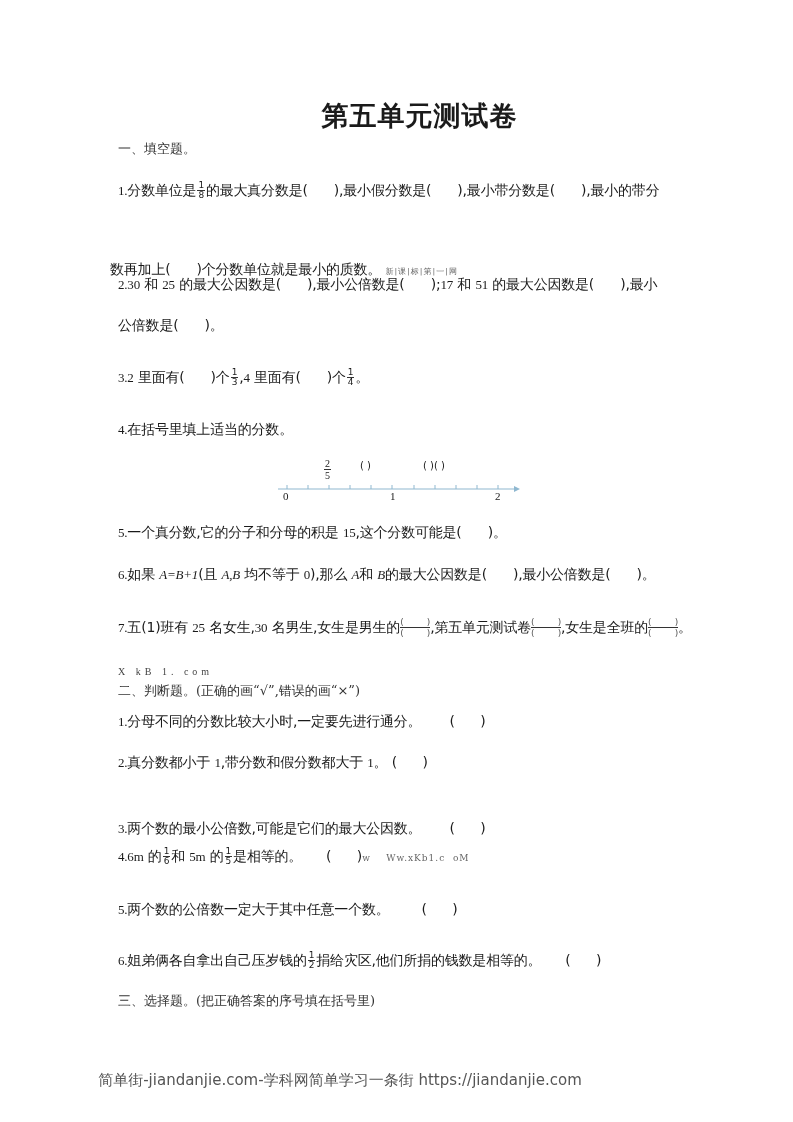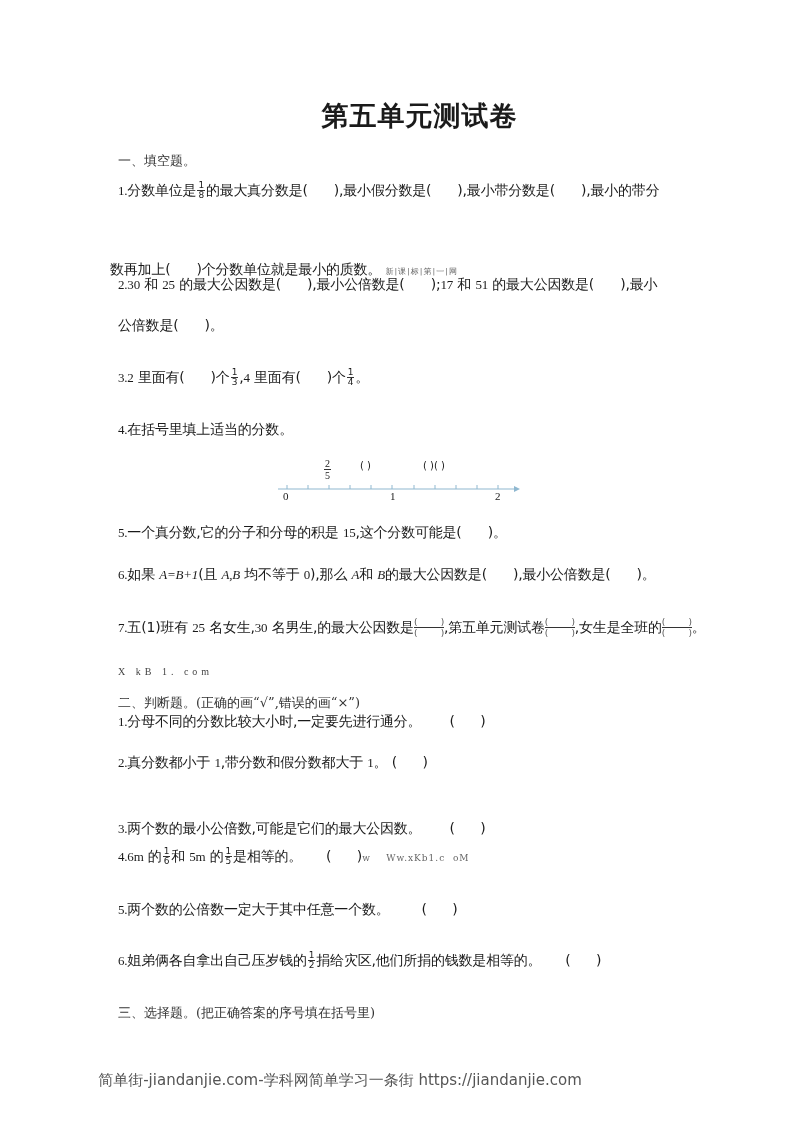--- a/index.html
+++ b/index.html
@@ -1,21 +1,21 @@
 <!DOCTYPE html>
 <html><head>
 <meta charset="utf-8">
 <style>
   html, body { margin: 0; padding: 0; background: #ffffff; }
   body { width: 793px; height: 1122px; position: relative; overflow: hidden;
          font-family: "DejaVu Sans", "Liberation Sans", sans-serif; color: #1a1a1a; }
   .abs { position: absolute; white-space: nowrap; }
   .title { left: 0; width: 793px; top: 98px; text-align: center; font-size: 27px; font-weight: bold;
            font-family: "DejaVu Serif", "Liberation Serif", serif; letter-spacing: 1px; margin-left: 23px; }
-  .sec { font-family: "DejaVu Serif", "Liberation Serif", serif; font-size: 13px; color: #333; margin-top: 12px; }
+  .sec { font-family: "DejaVu Serif", "Liberation Serif", serif; font-size: 13px; color: #333; }
   .q { font-size: 14px; letter-spacing: -0.2px; }
   .num { font-family: "Liberation Serif", "DejaVu Serif", serif; font-size: 13px; }
   .ital { font-family: "Liberation Serif", serif; font-style: italic; font-size: 13px; }
   .blank { display: inline-block; }
   .frac { display: inline-flex; flex-direction: column; align-items: center; vertical-align: middle;
           font-size: 9px; line-height: 9px; margin: 0 1px; }
   .frac .n { border-bottom: 1px solid #333; padding: 0 1px; }
   .pfrac { display: inline-flex; flex-direction: column; align-items: center; vertical-align: middle;
            font-size: 9px; line-height: 10px; width: 30px; position: relative; color: #555; }
   .pfrac .n, .pfrac .d { width: 100%; display: flex; justify-content: space-between; }
@@ -93,21 +93,21 @@
 
 <div class="abs q" style="left:118px;top:524px;">
   <span class="num">5.</span><span>一个真分数,它的分子和分母的积是</span> <span class="num">15</span><span>,这个分数可能是(</span><span class="blank" style="width:26px"></span><span>)。</span>
 </div>
 
 <div class="abs q" style="left:118px;top:566px;">
   <span class="num">6.</span><span>如果</span> <span class="ital">A=B+1</span><span>(且</span> <span class="ital">A,B</span> <span>均不等于</span> <span class="num">0</span><span>),那么</span> <span class="ital">A</span><span>和</span> <span class="ital">B</span><span>的最大公因数是(</span><span class="blank" style="width:26px"></span><span>),最小公倍数是(</span><span class="blank" style="width:26px"></span><span>)。</span>
 </div>
 
 <div class="abs q" style="left:118px;top:617px;">
-  <span class="num">7.</span><span>五(1)班有</span> <span class="num">25</span> <span>名女生,</span><span class="num">30</span> <span>名男生,的最大公因数是</span><span class="pfrac">
+  <span class="num">7.</span><span>五(1)班有</span> <span class="num">25</span> <span>名女生,</span><span class="num">30</span> <span>名男生,女生是男生的</span><span class="pfrac">
       <span class="n">
         <span>(</span>
         <span>)</span>
       </span>
       <span class="bar"></span>
       <span class="d">
         <span>(</span>
         <span>)</span>
       </span>
     </span><span>,第五单元测试卷</span><span class="pfrac">

